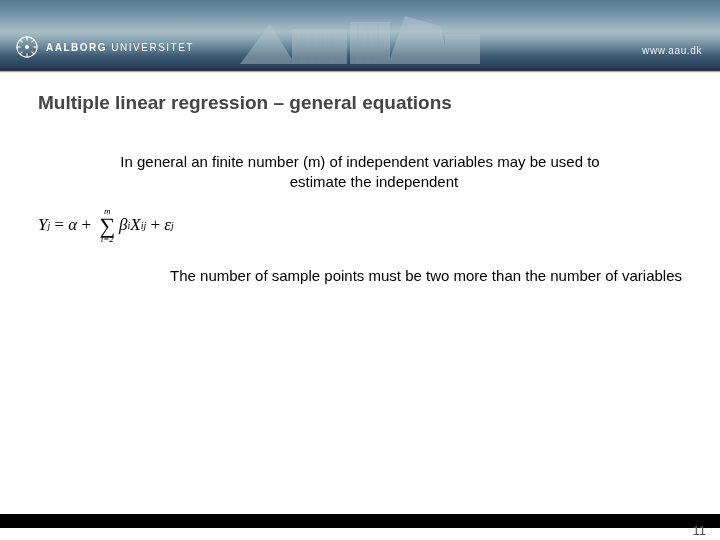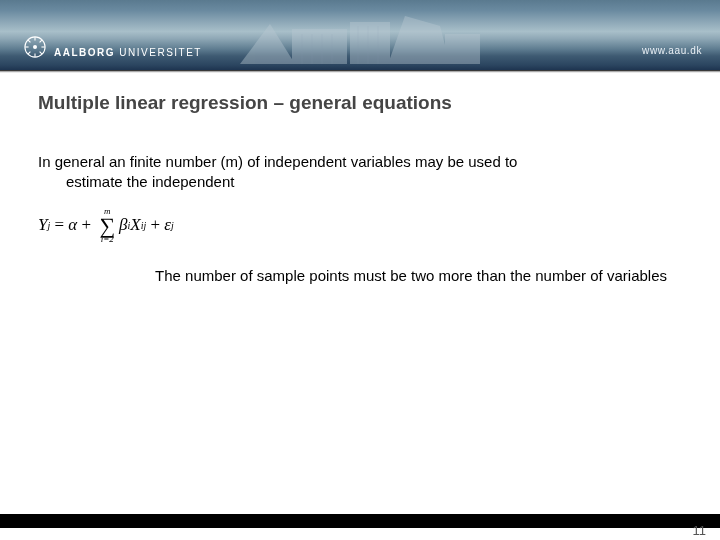--- a/index.html
+++ b/index.html
@@ -12,29 +12,29 @@
       #8fa8b6 55%, #5f7d91 70%, #3e5a72 80%, #2b4560 93%, #1e3450 100%);
     overflow: hidden;
   }
   .banner-shadow { position: absolute; top: 70px; left: 0; width: 100%; height: 3px;
     background: linear-gradient(to bottom, #000 0%, rgba(0,0,0,0.2) 60%, transparent 100%); }
   .building {
     position: absolute; bottom: 6px; left: 50%; transform: translateX(-50%);
     width: 300px; height: 60px; opacity: 0.7;
   }
   .building svg { width: 100%; height: 100%; }
-  .logo-area { position: absolute; left: 24px; bottom: 12px; display: flex; align-items: flex-end; color: #fff; }
+  .logo-area { position: absolute; left: 16px; bottom: 12px; display: flex; align-items: center; color: #fff; }
   .aau-mark { width: 22px; height: 22px; margin-right: 8px; }
   .logo-text { font-size: 10px; letter-spacing: 1.5px; font-weight: bold; white-space: nowrap; }
   .logo-text span.light { font-weight: normal; }
   .url { position: absolute; right: 18px; bottom: 14px; color: #e9eff5; font-size: 10px; letter-spacing: 0.6px; }
-  .content { position: absolute; top: 92px; left: 38px; right: 53px; }
+  .content { position: absolute; top: 92px; left: 38px; right: 38px; }
   .title { font-size: 19px; font-weight: bold; color: #454545; margin-bottom: 38px; }
   .body { font-size: 15px; color: #000; line-height: 1.35; }
-  .para1 { margin-bottom: 14px; }
+  .para1 { margin-bottom: 14px; text-align: center; }
   .indent { display: block; padding-left: 28px; }
   .formula { margin: 4px 0 22px 0; }
   .formula-row { display: flex; align-items: center; font-family: 'Times New Roman', serif; font-size: 17px; font-style: italic; }
   .sym { font-style: normal; }
   .sub { font-size: 10px; vertical-align: sub; font-style: italic; }
   .sigma { display: inline-flex; flex-direction: column; align-items: center; margin: 0 4px; line-height: 1; }
   .sigma .top, .sigma .bot { font-size: 9px; font-style: italic; }
   .sigma .sig { font-size: 22px; font-style: normal; line-height: 0.9; }
   .para2 { font-size: 15px; text-align: right; }
   .footer-bar { position: absolute; bottom: 12px; left: 0; width: 100%; height: 14px; background: #000; }

